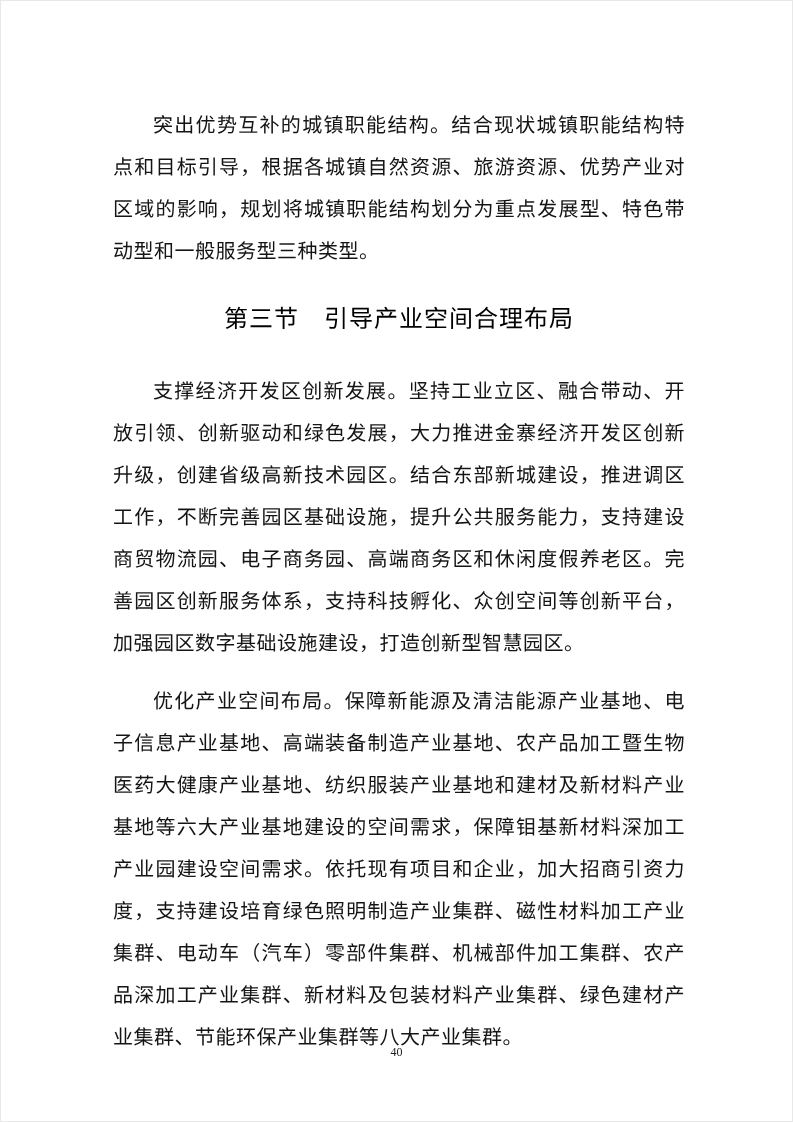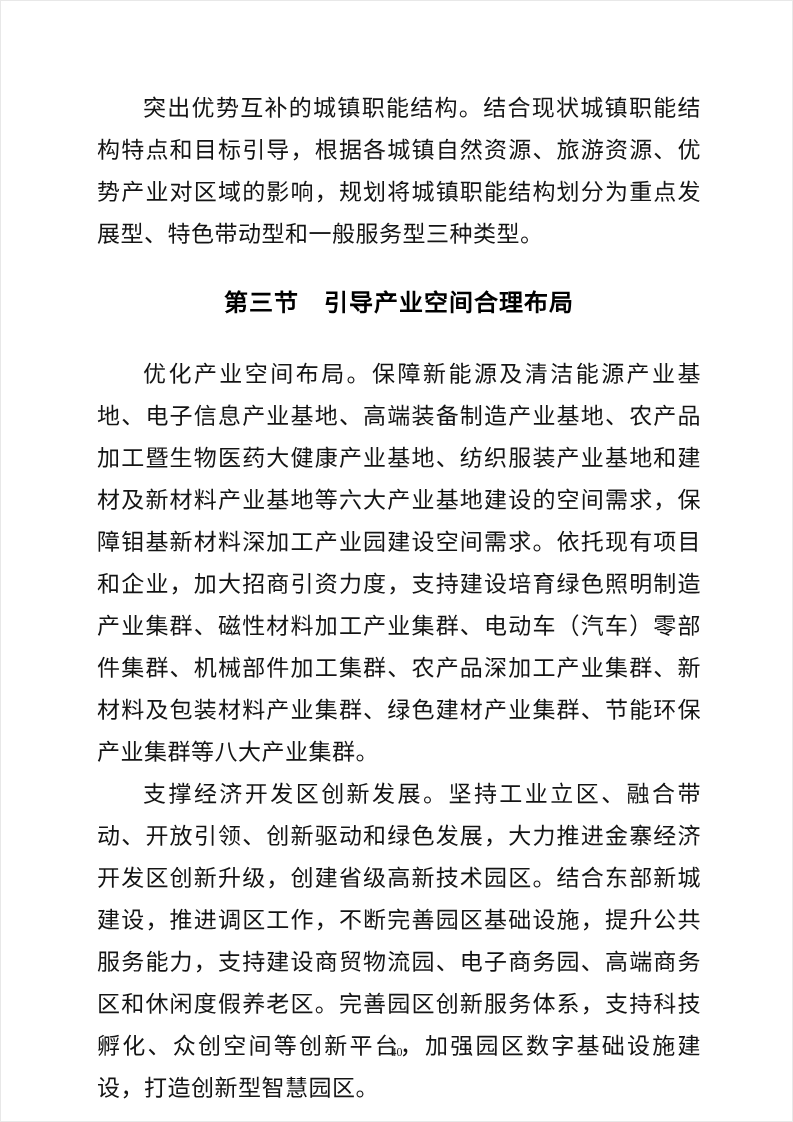--- a/index.html
+++ b/index.html
@@ -17,32 +17,32 @@
     font-family: "Liberation Serif", serif;
     color: #141414;
   }
   .content {
     position: absolute;
     left: 97px;
     top: 88px;
     width: 604px;
   }
   .body-para {
-    margin: 0;
-    font-size: 23px;
+    margin: 16px;
+    font-size: 20px;
     line-height: 42px;
     text-align: justify;
     text-justify: inter-character;
     text-indent: 2em;
     letter-spacing: 0.5px;
   }
   .section-heading {
     margin: 31px 0 35px 0;
     font-family: "Liberation Sans", sans-serif;
-    font-weight: bold;
+    font-weight: normal;
     font-size: 24px;
     line-height: 32px;
     text-align: center;
     letter-spacing: 1px;
     color: #000000;
   }
   .page-footer {
     position: absolute;
     left: 0;
     bottom: 62px;
@@ -57,21 +57,21 @@
 </style>
 </head>
 <body>
 
 <div class="page">
   <div class="content">
     <p class="body-para">突出优势互补的城镇职能结构。结合现状城镇职能结构特点和目标引导，根据各城镇自然资源、旅游资源、优势产业对区域的影响，规划将城镇职能结构划分为重点发展型、特色带动型和一般服务型三种类型。</p>
 
     <h2 class="section-heading">第三节　引导产业空间合理布局</h2>
 
+    <p class="body-para">支撑经济开发区创新发展。坚持工业立区、融合带动、开放引领、创新驱动和绿色发展，大力推进金寨经济开发区创新升级，创建省级高新技术园区。结合东部新城建设，推进调区工作，不断完善园区基础设施，提升公共服务能力，支持建设商贸物流园、电子商务园、高端商务区和休闲度假养老区。完善园区创新服务体系，支持科技孵化、众创空间等创新平台，加强园区数字基础设施建设，打造创新型智慧园区。</p>
+
     <p class="body-para">优化产业空间布局。保障新能源及清洁能源产业基地、电子信息产业基地、高端装备制造产业基地、农产品加工暨生物医药大健康产业基地、纺织服装产业基地和建材及新材料产业基地等六大产业基地建设的空间需求，保障钼基新材料深加工产业园建设空间需求。依托现有项目和企业，加大招商引资力度，支持建设培育绿色照明制造产业集群、磁性材料加工产业集群、电动车（汽车）零部件集群、机械部件加工集群、农产品深加工产业集群、新材料及包装材料产业集群、绿色建材产业集群、节能环保产业集群等八大产业集群。</p>
-
-    <p class="body-para">支撑经济开发区创新发展。坚持工业立区、融合带动、开放引领、创新驱动和绿色发展，大力推进金寨经济开发区创新升级，创建省级高新技术园区。结合东部新城建设，推进调区工作，不断完善园区基础设施，提升公共服务能力，支持建设商贸物流园、电子商务园、高端商务区和休闲度假养老区。完善园区创新服务体系，支持科技孵化、众创空间等创新平台，加强园区数字基础设施建设，打造创新型智慧园区。</p>
   </div>
 
   <div class="page-footer">
     <span class="page-number">40</span>
   </div>
 </div>
 
 </body></html>

